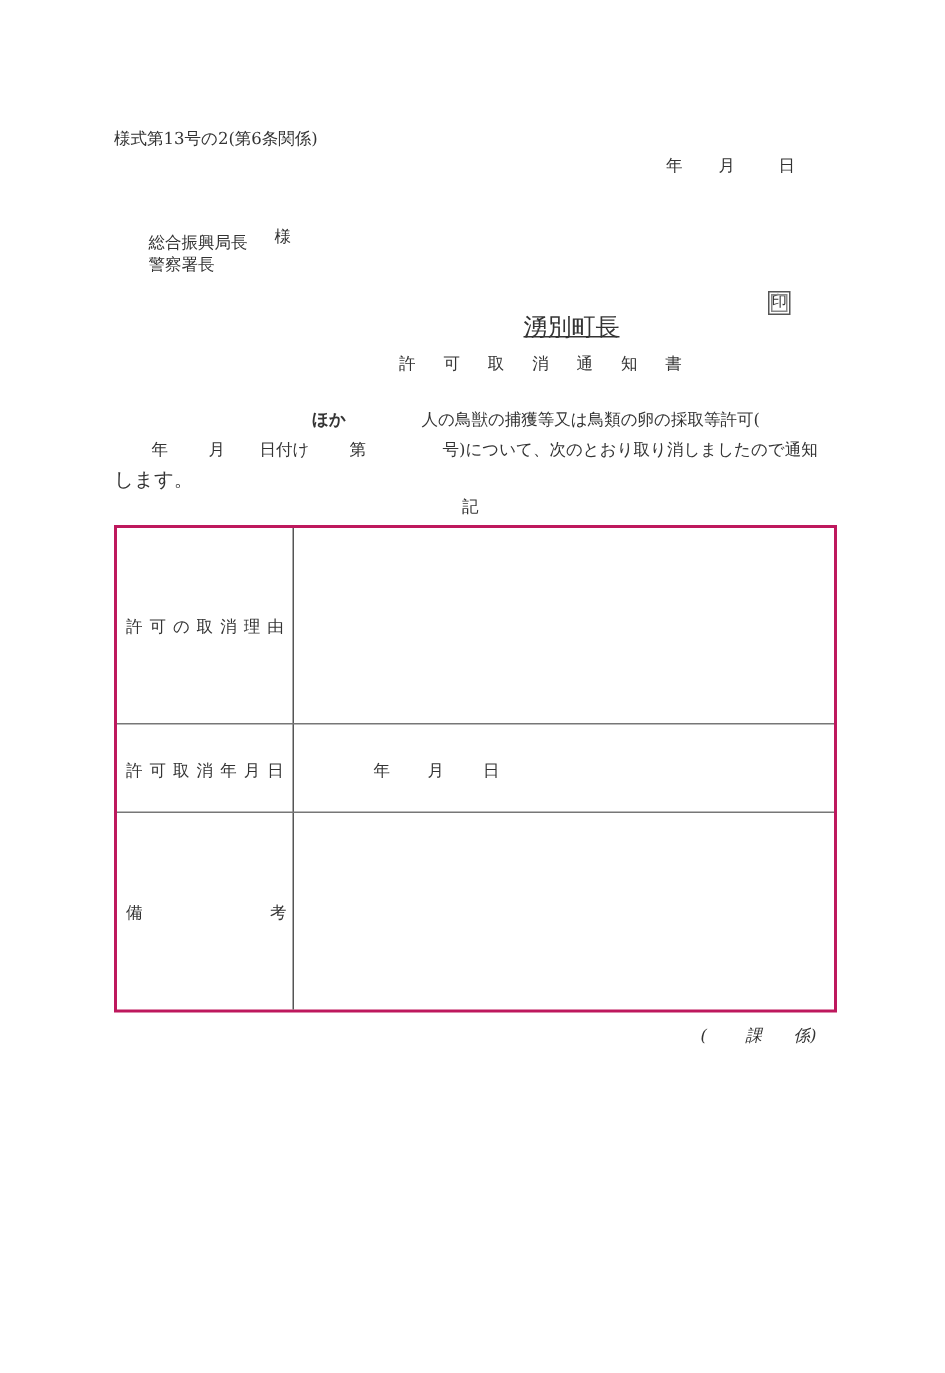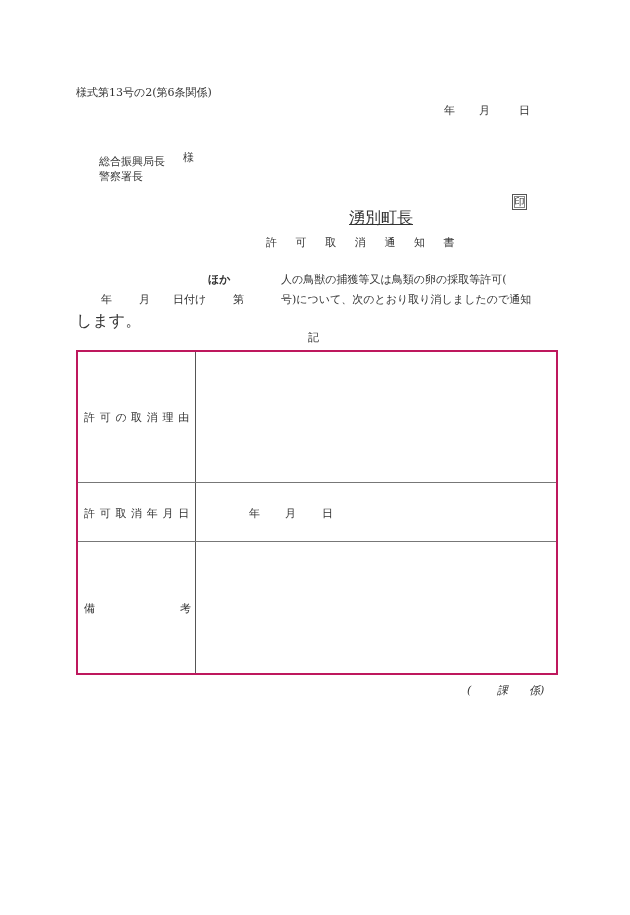--- a/index.html
+++ b/index.html
@@ -36,21 +36,21 @@
       content: "";
       position: absolute;
       left: 1px; top: 1px; right: 1px; bottom: 1px;
       border: 1px solid #888;
     }
     .doc-title { left: 222px; top: 235px; font-size: 11px; letter-spacing: 0; padding-left: 44px; }
     .doc-title span { display: inline-block; width: 29.6px; text-align: left; }
     .body-line1 { left: 208px; top: 272px; font-size: 11px; font-weight: bold; }
     .body-line1-b { left: 281px; top: 272px; font-size: 11px; }
     .body-line2 { left: 76px; top: 292px; font-size: 11px; width: 480px; }
-    .body-line3 { left: 76px; top: 311px; font-size: 16px; }
+    .body-line3 { left: 76px; top: 311px; font-size: 13px; }
     .ki { left: 308px; top: 330px; font-size: 11px; }
 
     .tbl {
       position: absolute;
       left: 76px; top: 350px;
       width: 478px; height: 321px;
       border: 2px solid #be185d;
     }
     .tbl .vline {
       position: absolute;
@@ -91,21 +91,21 @@
 </div>
 
 <div class="abs body-line1">ほか</div>
 <div class="abs body-line1-b">人の鳥獣の捕獲等又は鳥類の卵の採取等許可(</div>
 
 <div class="abs body-line2">
   <span style="position:absolute;left:25px">年</span>
   <span style="position:absolute;left:63px">月</span>
   <span style="position:absolute;left:97px">日付け</span>
   <span style="position:absolute;left:157px">第</span>
-  <span style="position:absolute;left:205px">号)について、次のとおり取り消しましたので通知</span>
+  <span style="position:absolute;left:219px">号)について、次のとおり取り消しましたので通知</span>
 </div>
 <div class="abs body-line3">します。</div>
 
 <div class="abs ki">記</div>
 
 <div class="tbl">
   <div class="vline"></div>
   <div class="hline" style="top:130px"></div>
   <div class="hline" style="top:189px"></div>
 

